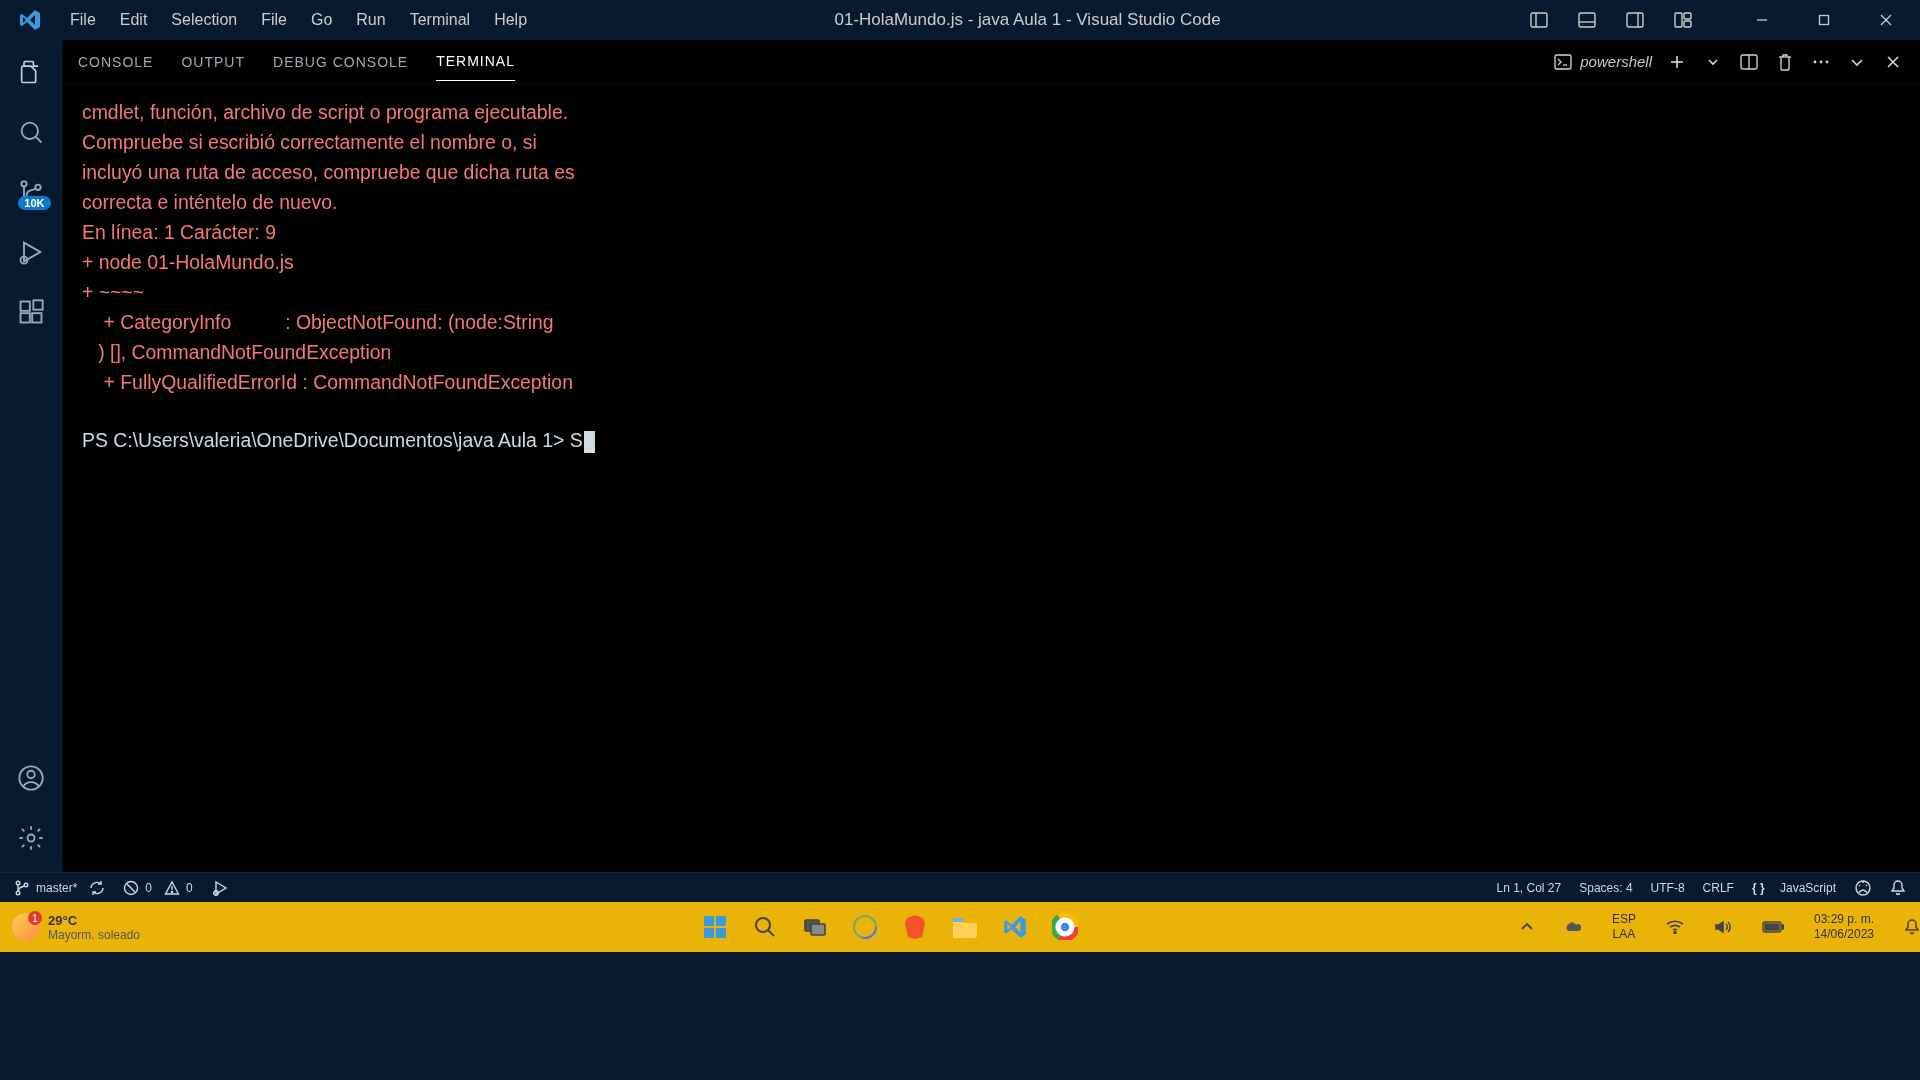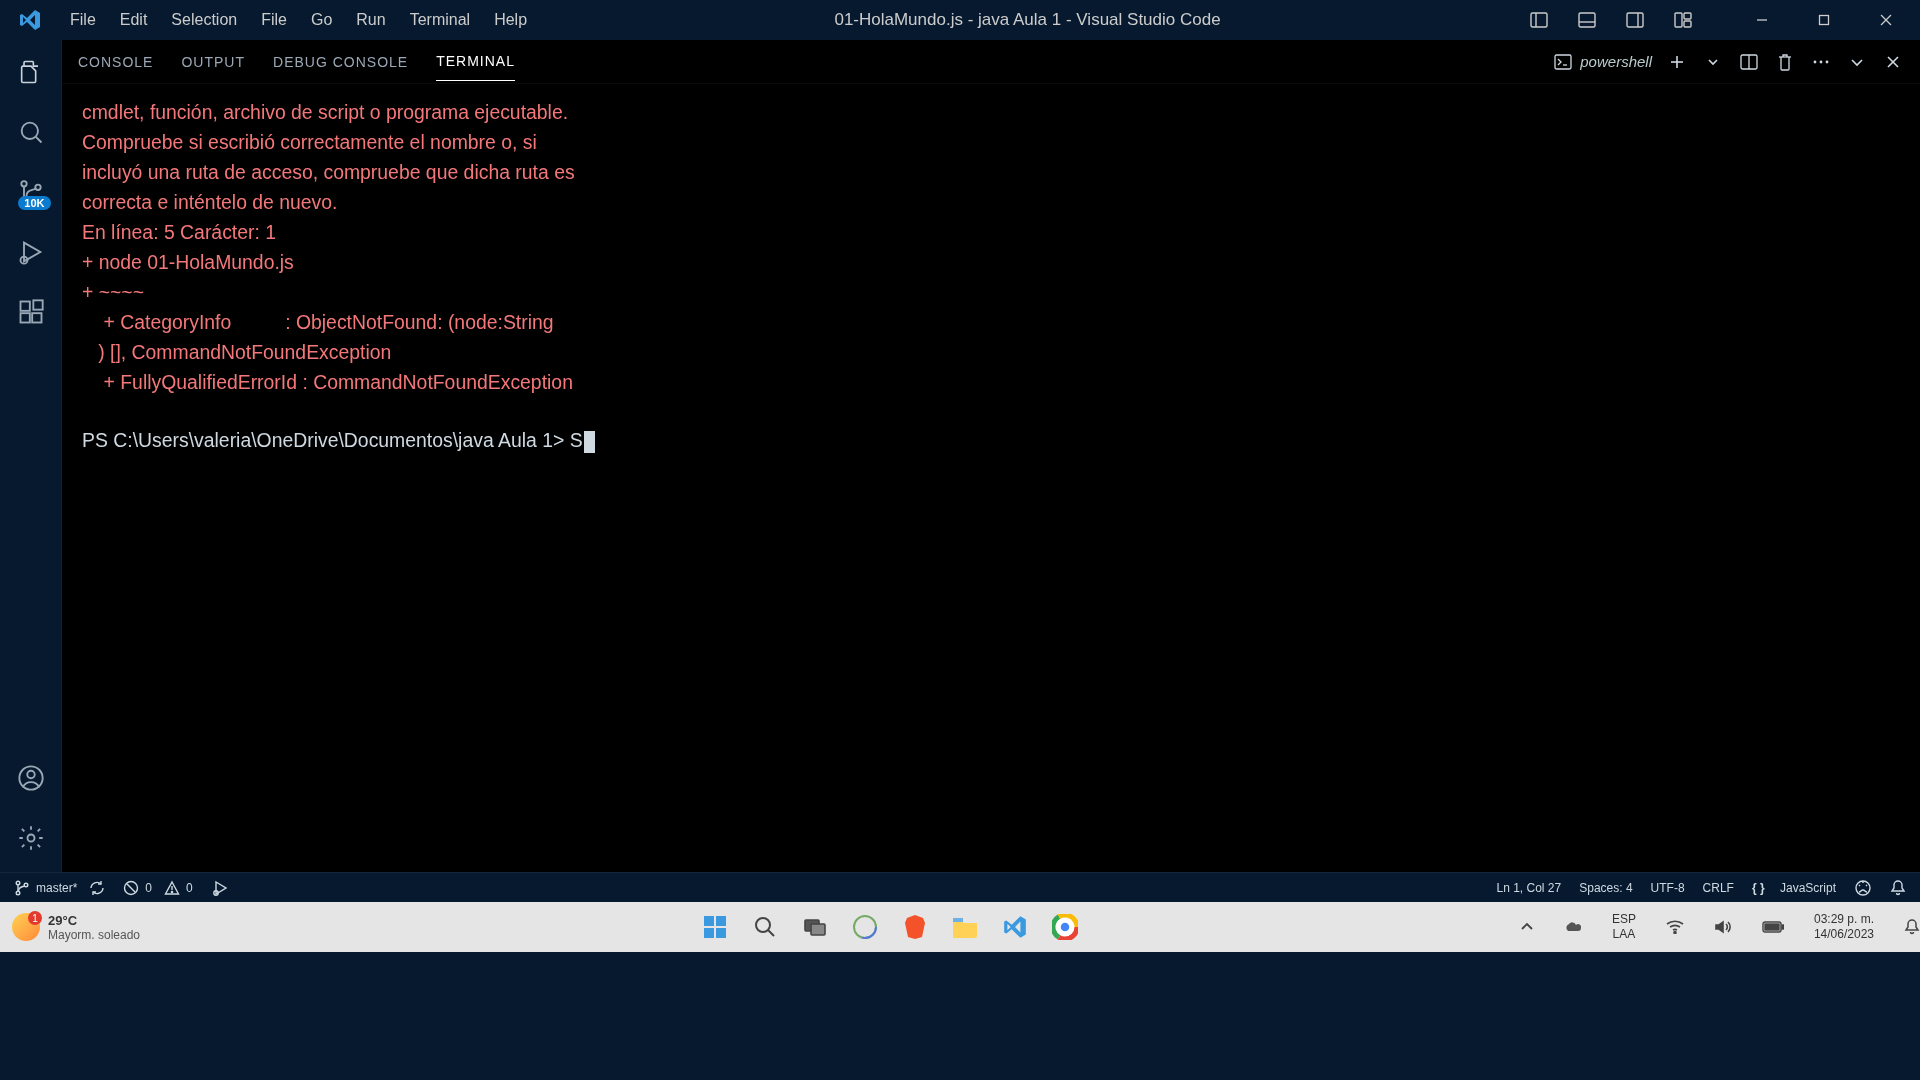--- a/index.html
+++ b/index.html
@@ -27,21 +27,21 @@
 .panel-tabs .tspacer { flex:1; }
 .panel-tabs .tact { display:flex; align-items:center; gap:14px; color:#bcc; font-size:15px; }
 .panel-tabs .tact .shell { display:flex; align-items:center; gap:8px;font-style:italic; }
 .panel-tabs .ticn { width:22px; height:22px; display:flex; align-items:center; justify-content:center; }
 .terminal { flex:1; padding:14px 20px 20px 20px; font-family:Consolas,"Courier New",monospace; font-size:19.4px; line-height:28px; color:#cfd9e2; white-space:pre; overflow:hidden; }
 .terminal .err { color:#f4787a; }
 .terminal .cursor { display:inline-block; width:11px; height:22px; background:#cfd9e2; vertical-align:middle; margin-left:1px; }
 .statusbar { height:30px; background:#06192e; border-top:1px solid rgba(255,255,255,0.06); display:flex; align-items:center; justify-content:space-between; padding:0 14px; font-size:12px; color:#cfd9e2; }
 .statusbar .left,.statusbar .right { display:flex; align-items:center; gap:18px; }
 .statusbar .item { display:flex; align-items:center; gap:6px; }
-.taskbar { width:1920px; height:50px; background:#e5e5e5; display:flex; align-items:center; font-size:13px; color:#333; }
+.taskbar { width:1920px; height:50px; background:#eab308; display:flex; align-items:center; font-size:13px; color:#333; }
 .taskbar .weather { display:flex; align-items:center; gap:8px; padding-left:12px; width:260px; }
 .taskbar .wicon { width:28px; height:28px; border-radius:50%; background:linear-gradient(135deg,#ffd254,#ff8a3a); position:relative; }
 .taskbar .wicon::after { content:"1"; position:absolute; top:-2px; right:-2px; background:#e23b2e; color:#fff; font-size:10px; width:14px; height:14px; border-radius:50%; display:flex; align-items:center; justify-content:center; }
 .taskbar .center { flex:1; display:flex; justify-content:center; gap:10px; }
 .taskbar .ticon { width:40px; height:40px; display:flex; align-items:center; justify-content:center; border-radius:6px; }
 .taskbar .tray { display:flex; align-items:center; gap:30px; padding-right:0; }
 .taskbar .clock { text-align:right; font-size:12px; line-height:15px; }
 .taskbar .lang { text-align:center; font-size:12px; line-height:15px; }
 svg { display:block; }
 </style>
@@ -228,21 +228,21 @@
                 <line x1="12" y1="2" x2="2" y2="12"></line>
               </svg>
             </div>
         </div>
       </div>
 
       <div class="terminal"><span class="err">cmdlet, función, archivo de script o programa ejecutable.</span>
 <span class="err">Compruebe si escribió correctamente el nombre o, si</span>
 <span class="err">incluyó una ruta de acceso, compruebe que dicha ruta es</span>
 <span class="err">correcta e inténtelo de nuevo.</span>
-<span class="err">En línea: 5 Carácter: 1</span>
+<span class="err">En línea: 1 Carácter: 9</span>
 <span class="err">+ node 01-HolaMundo.js</span>
 <span class="err">+ ~~~~</span>
 <span class="err">    + CategoryInfo          : ObjectNotFound: (node:String</span>
 <span class="err">   ) [], CommandNotFoundException</span>
 <span class="err">    + FullyQualifiedErrorId : CommandNotFoundException</span>
 
 <span>PS C:\Users\valeria\OneDrive\Documentos\java Aula 1&gt; S</span><span class="cursor"></span></div>
     </div>
   </div>
 

